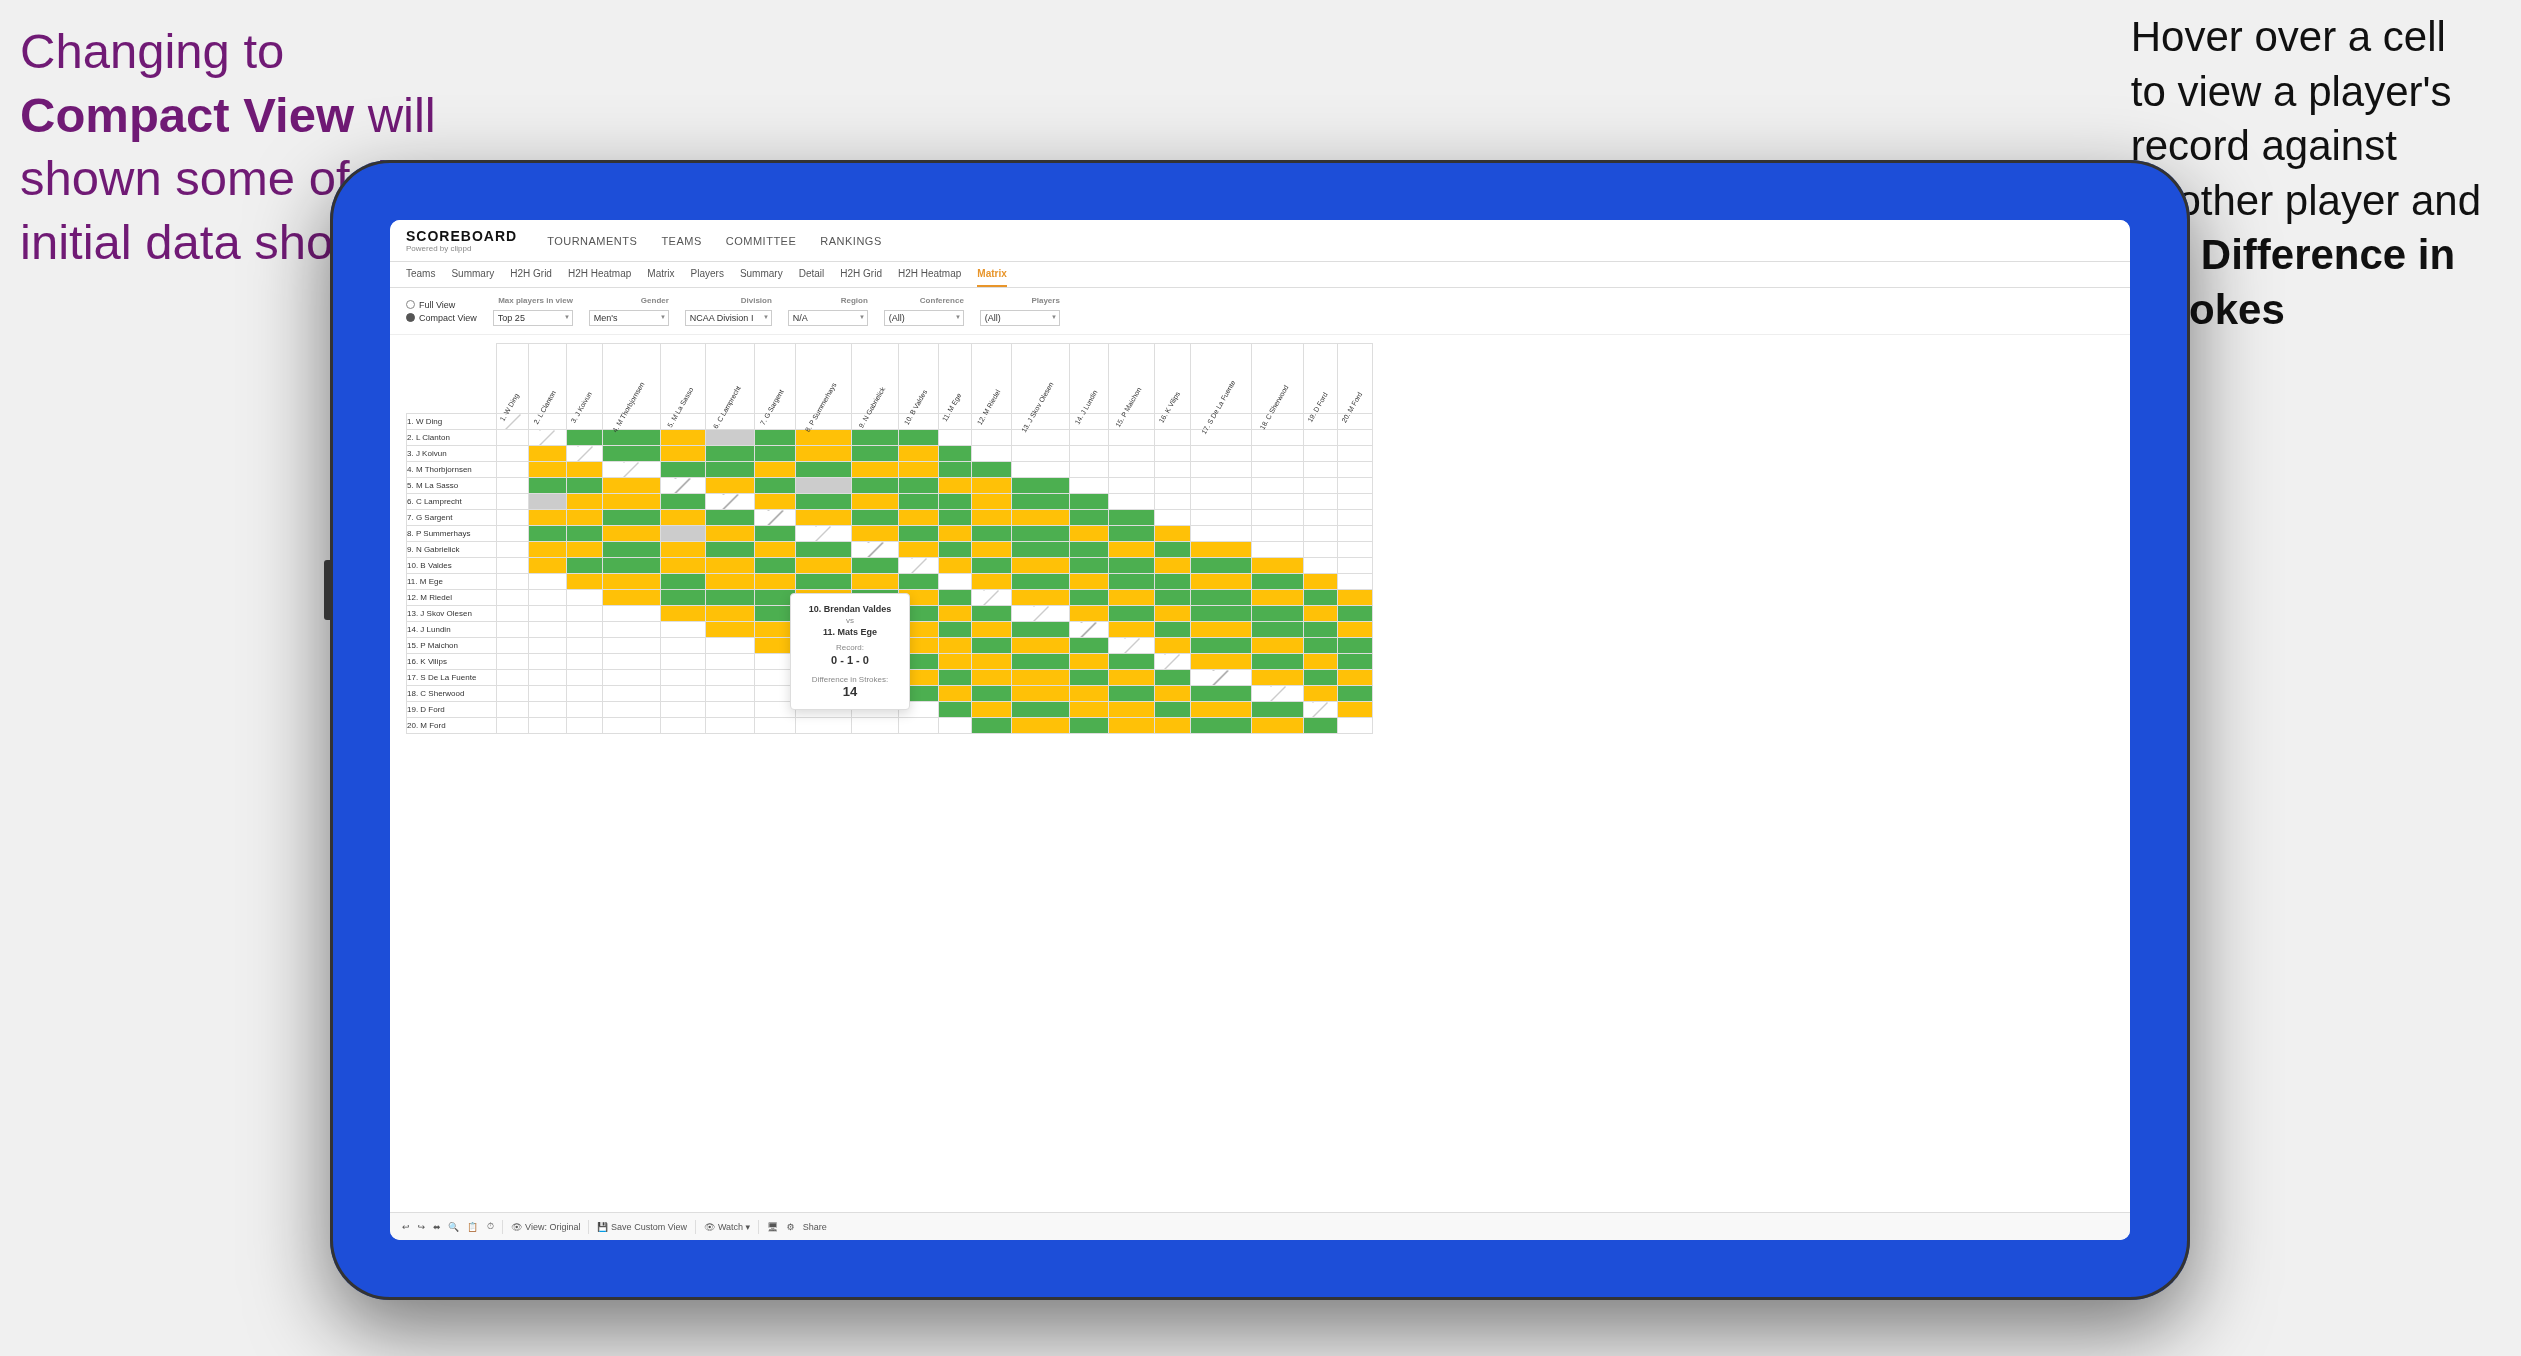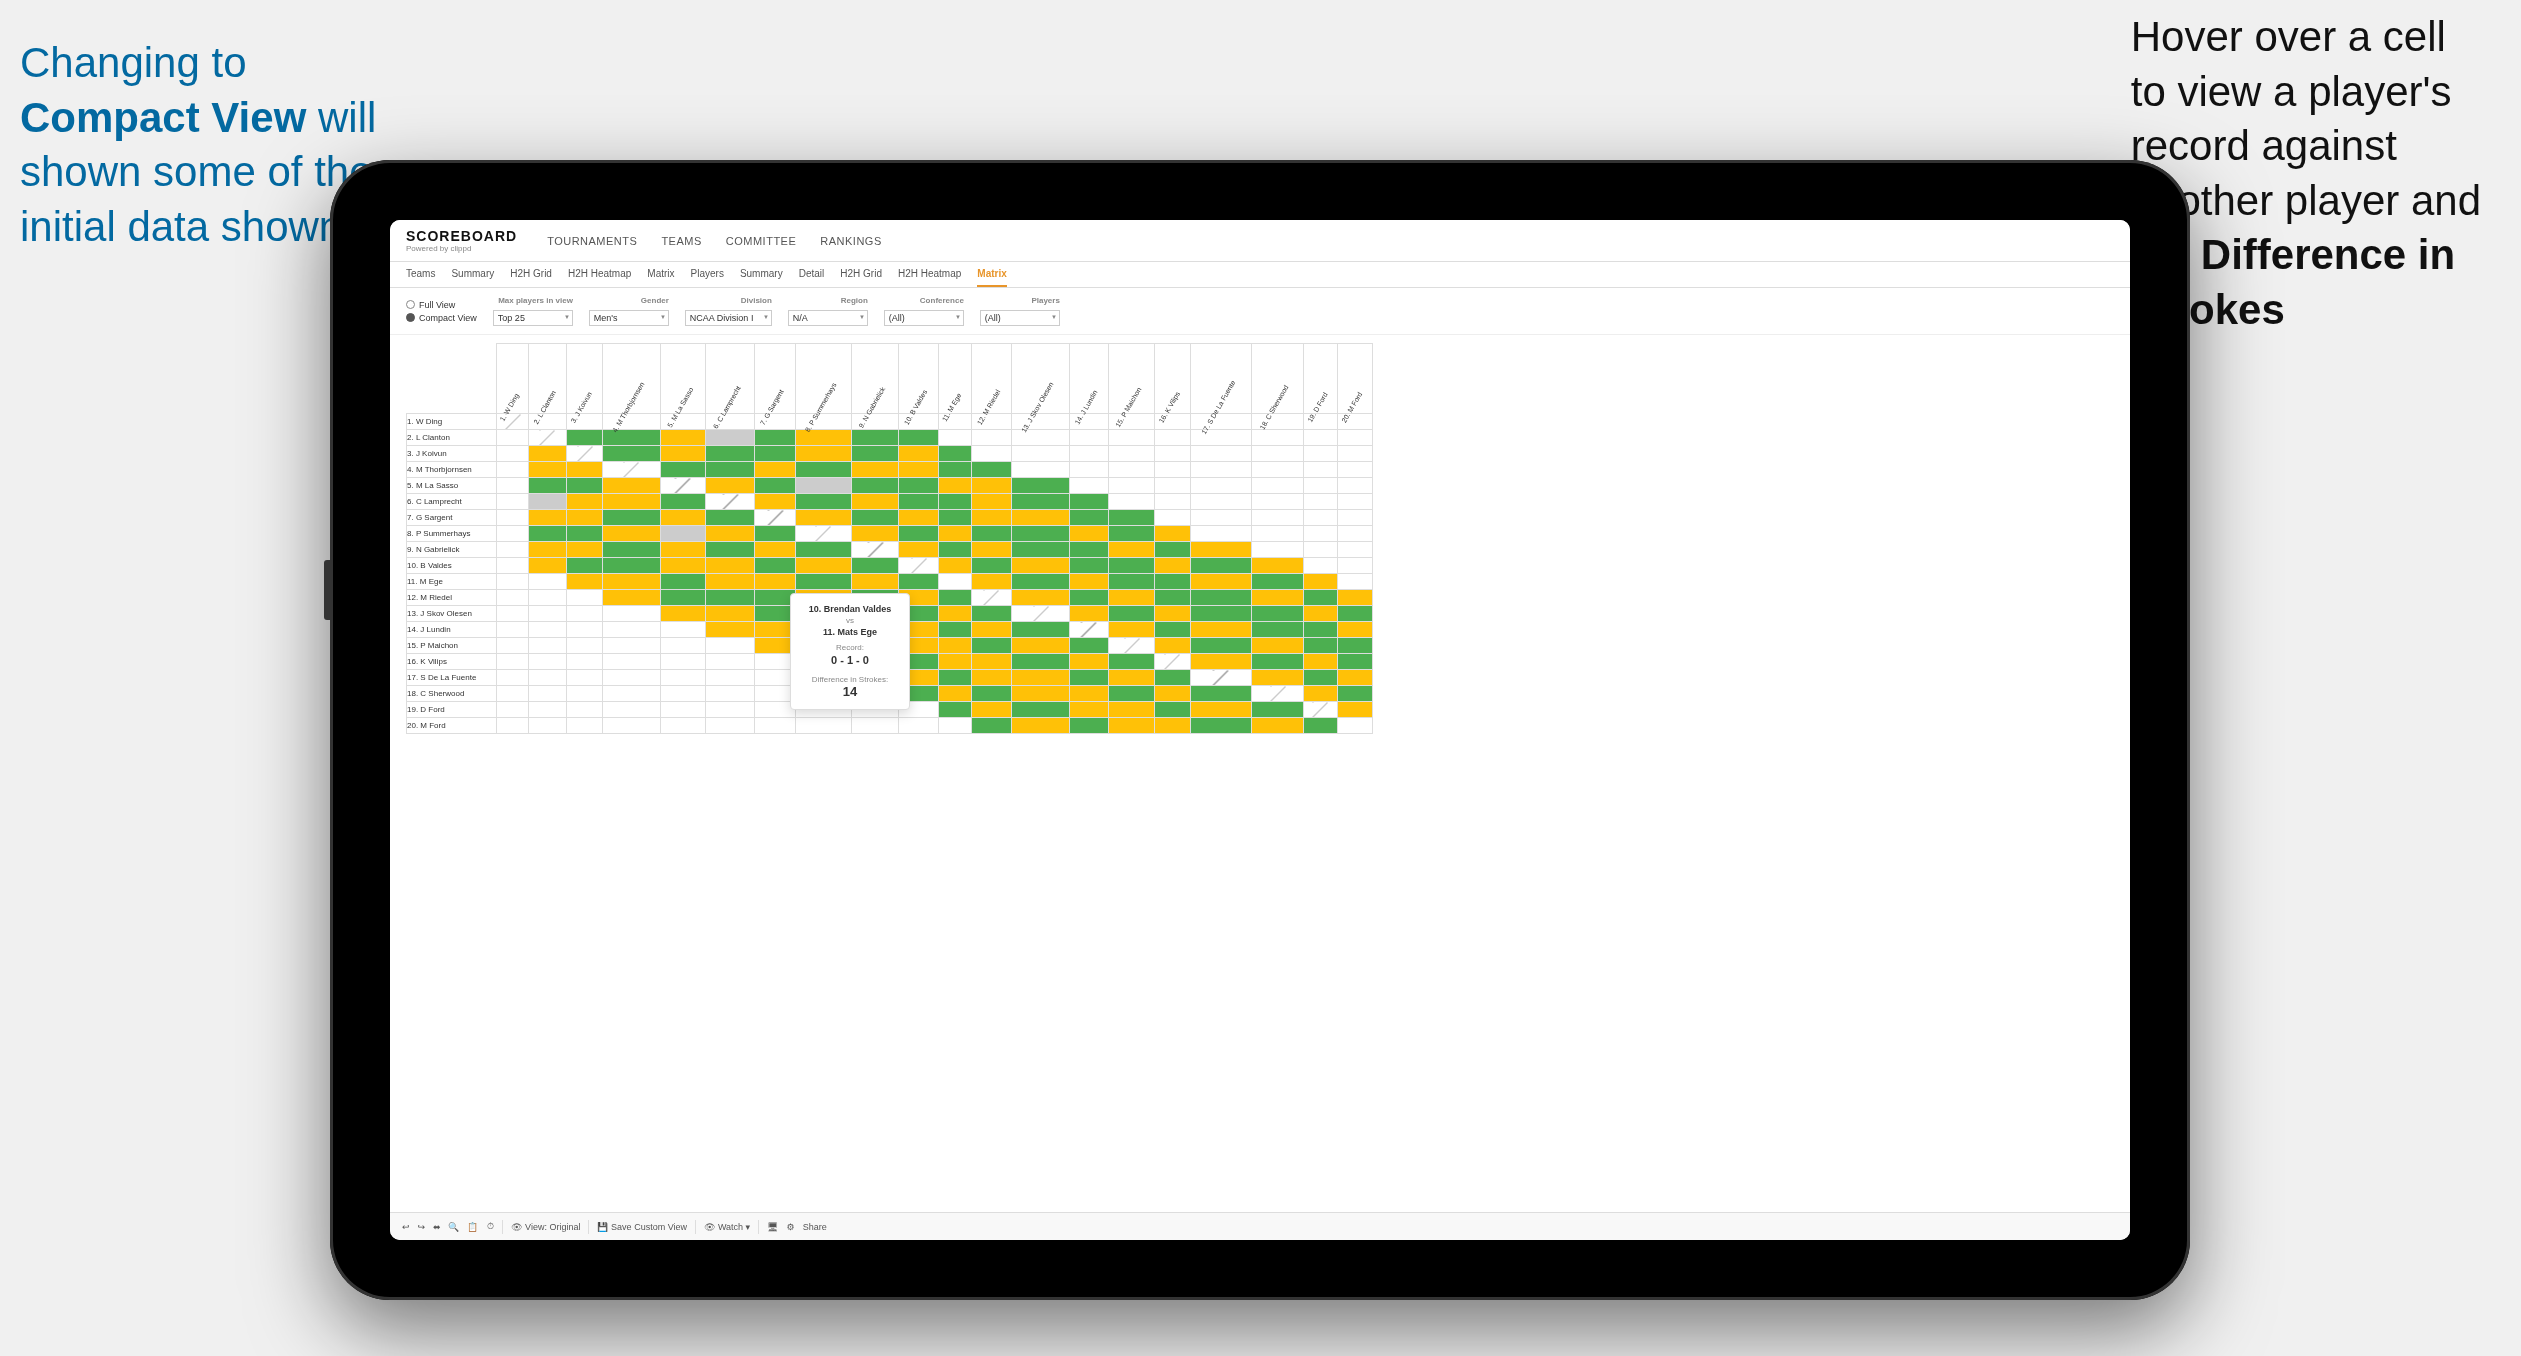--- a/index.html
+++ b/index.html
@@ -10,25 +10,24 @@
       height: 1356px;
       position: relative;
       overflow: hidden;
     }
 
     
     .annotation-left {
       position: absolute;
       top: 20px;
       left: 20px;
-      font-size: 42px;
+      font-size: 49px;
       line-height: 1.3;
-      color: #0369a1;
+      color: #701a75;
       max-width: 480px;
-      margin-top: 16px;
     }
     .annotation-left strong {
       font-weight: 900;
     }
 
     
     .annotation-right {
       position: absolute;
       top: 10px;
       right: 40px;
@@ -52,21 +51,21 @@
       pointer-events: none;
     }
 
     
     .tablet {
       position: absolute;
       top: 160px;
       left: 330px;
       width: 1860px;
       height: 1140px;
-      background: #000000;
+      background: #1d4ed8;
       border-radius: 60px;
       box-shadow: 0 30px 80px rgba(0,0,0,0.5), inset 0 0 0 3px #333;
       display: flex;
       align-items: center;
       justify-content: center;
     }
 
     .tablet-screen {
       width: 1740px;
       height: 1020px;

